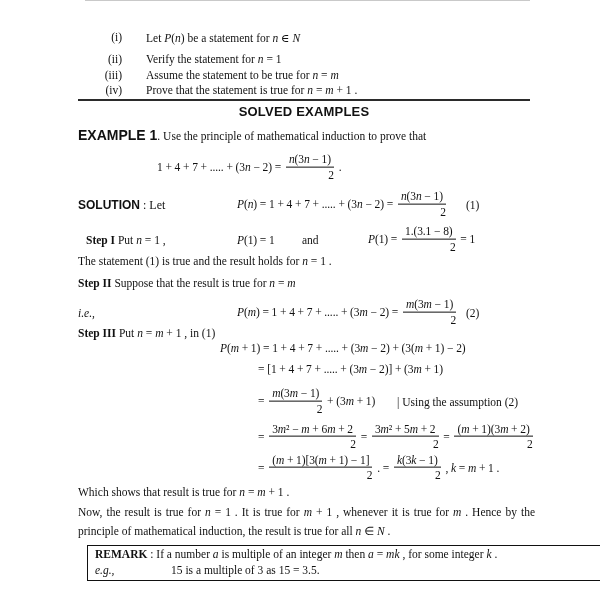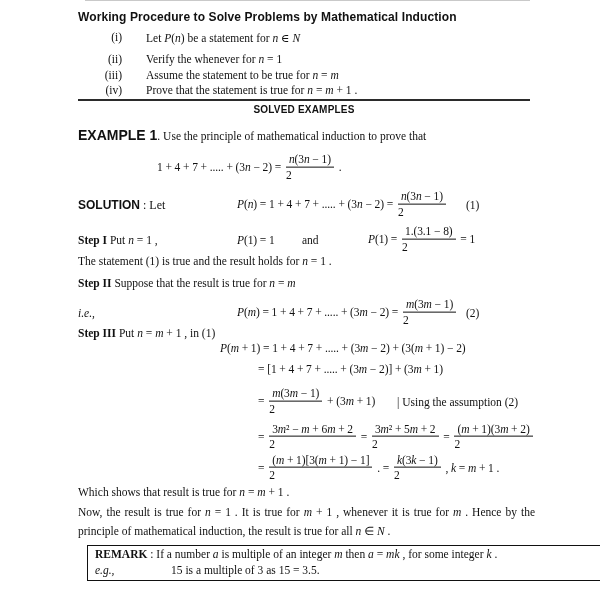--- a/index.html
+++ b/index.html
@@ -11,48 +11,47 @@
   .sg-rm{font-style:normal;}
   .sg-it{font-style:italic;}
   .sg-bf{font-weight:bold;}
   .sg-sb{font-family:"Liberation Sans","DejaVu Sans",sans-serif;font-weight:bold;}
   .top-partial{position:absolute;top:0;left:85;width:445px;height:1px;background:#c9c9c9;left:85px;}
   .title{top:10px;left:78px;font-size:12px;letter-spacing:0.1px;}
   .proc-row{position:absolute;left:88px;width:460px;}
   .proc-num{display:inline-block;width:34px;text-align:right;vertical-align:top;}
   .proc-text{display:inline-block;margin-left:24px;}
   .hrule{position:absolute;left:78px;width:452px;height:2px;background:#2b2b2b;top:99px;}
-  .solved{top:104px;left:78px;width:452px;text-align:center;font-size:10px;letter-spacing:0.2px;}
+  .solved{top:104px;left:78px;width:452px;text-align:center;font-size:13px;letter-spacing:0.2px;}
   .frow{position:absolute;left:0;right:0;}
   .frow > span{position:absolute;top:50%;transform:translateY(-50%);white-space:nowrap;}
   .plain{position:absolute;white-space:nowrap;}
-  .frac{display:inline-block;vertical-align:middle;text-align:left;margin:12px 2px;transform:translateY(-1px);}
+  .frac{display:inline-block;vertical-align:middle;text-align:right;margin:12px 2px;transform:translateY(-1px);}
   .fr-num{display:block;padding:0 3px 1px;border-bottom:1px solid #111;line-height:1.12;}
   .fr-den{display:block;padding-top:1px;line-height:1.12;}
   .formula{letter-spacing:-0.1px;}
   .para{position:absolute;left:78px;width:457px;text-align:justify;line-height:19px;font-family:Liberation Serif, serif;}
   .remark-box{position:absolute;left:87px;top:545px;width:515px;box-sizing:border-box;
               border:1.5px solid #111;padding:1px 7px 2px;line-height:15.5px;}
   .remark-l2-label{display:inline-block;width:76px;}
   .nowrap{white-space:nowrap;}
 </style>
 </head>
 <body>
 
 <div class="page">
 
   <div class="top-partial"></div>
 
-  <div class="abs title sans-bold">Working Procedure to Solve Problems by Mathematical Induction</div>
 
   <div class="proc-row" style="top:31px;">
     <span class="proc-num">(i)</span><span class="proc-text"><span class="sg-rm">Let </span><span class="sg-it">P</span><span class="sg-rm">(</span><span class="sg-it">n</span><span class="sg-rm">) be a statement for </span><span class="sg-it">n</span><span class="sg-rm"> ∈ </span><span class="sg-it">N</span></span>
   </div>
   <div class="proc-row" style="top:53px;">
-    <span class="proc-num">(ii)</span><span class="proc-text"><span class="sg-rm">Verify the whenever for </span><span class="sg-it">n</span><span class="sg-rm"> = 1</span></span>
+    <span class="proc-num">(ii)</span><span class="proc-text"><span class="sg-rm">Verify the statement for </span><span class="sg-it">n</span><span class="sg-rm"> = 1</span></span>
   </div>
   <div class="proc-row" style="top:69px;">
     <span class="proc-num">(iii)</span><span class="proc-text"><span class="sg-rm">Assume the statement to be true for </span><span class="sg-it">n</span><span class="sg-rm"> = </span><span class="sg-it">m</span></span>
   </div>
   <div class="proc-row" style="top:84px;">
     <span class="proc-num">(iv)</span><span class="proc-text"><span class="sg-rm">Prove that the statement is true for </span><span class="sg-it">n</span><span class="sg-rm"> = </span><span class="sg-it">m</span><span class="sg-rm"> + 1 .</span></span>
   </div>
 
   <div class="hrule"></div>
 
@@ -66,21 +65,21 @@
     <span class="formula" style="left:157px;"><span class="sg-rm">1 + 4 + 7 + ..... + (3</span><span class="sg-it">n</span><span class="sg-rm"> − 2) = </span><span class="frac"><span class="fr-num"><span class="sg-it">n</span><span class="sg-rm">(3</span><span class="sg-it">n</span><span class="sg-rm"> − 1)</span></span><span class="fr-den"><span class="sg-rm">2</span></span></span><span class="sg-rm"> .</span></span>
   </div>
 
   <div class="frow" style="top:187px;height:36px;">
     <span style="left:78px;font-size:12px;"><span class="sg-sb">SOLUTION</span><span class="sg-rm"> : Let</span></span>
     <span class="formula" style="left:237px;"><span class="sg-it">P</span><span class="sg-rm">(</span><span class="sg-it">n</span><span class="sg-rm">) = 1 + 4 + 7 + ..... + (3</span><span class="sg-it">n</span><span class="sg-rm"> − 2) = </span><span class="frac"><span class="fr-num"><span class="sg-it">n</span><span class="sg-rm">(3</span><span class="sg-it">n</span><span class="sg-rm"> − 1)</span></span><span class="fr-den"><span class="sg-rm">2</span></span></span></span>
     <span style="left:466px;">(1)</span>
   </div>
 
   <div class="frow" style="top:222px;height:36px;">
-    <span style="left:78px;"><span class="sg-bf">Step I</span><span class="sg-rm">  Put </span><span class="sg-it">n</span><span class="sg-rm"> = 1 ,</span></span>
+    <span style="left:86px;"><span class="sg-bf">Step I</span><span class="sg-rm">  Put </span><span class="sg-it">n</span><span class="sg-rm"> = 1 ,</span></span>
     <span class="formula" style="left:237px;"><span class="sg-it">P</span><span class="sg-rm">(1) = 1</span></span>
     <span style="left:302px;">and</span>
     <span class="formula" style="left:368px;"><span class="sg-it">P</span><span class="sg-rm">(1) = </span><span class="frac"><span class="fr-num"><span class="sg-rm">1.(3.1 − 8)</span></span><span class="fr-den"><span class="sg-rm">2</span></span></span><span class="sg-rm"> = 1</span></span>
   </div>
 
   <div class="plain" style="top:255px;left:78px;"><span class="sg-rm">The statement (1) is true and the result holds for </span><span class="sg-it">n</span><span class="sg-rm"> = 1 .</span></div>
 
   <div class="plain" style="top:277px;left:78px;"><span class="sg-bf">Step II</span><span class="sg-rm">   Suppose that the result is true for  </span><span class="sg-it">n</span><span class="sg-rm"> = </span><span class="sg-it">m</span></div>
 
   <div class="frow" style="top:295px;height:36px;">

